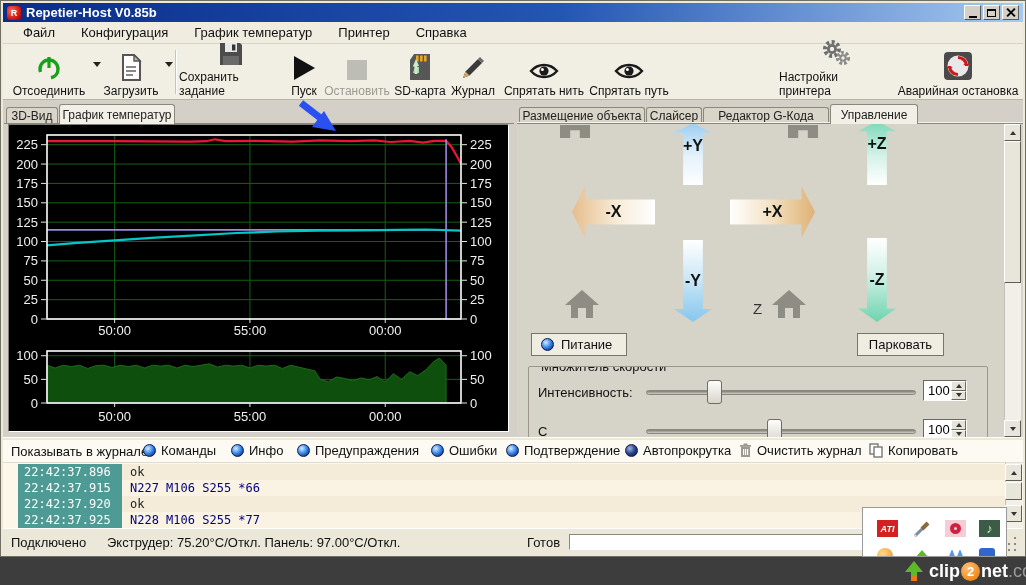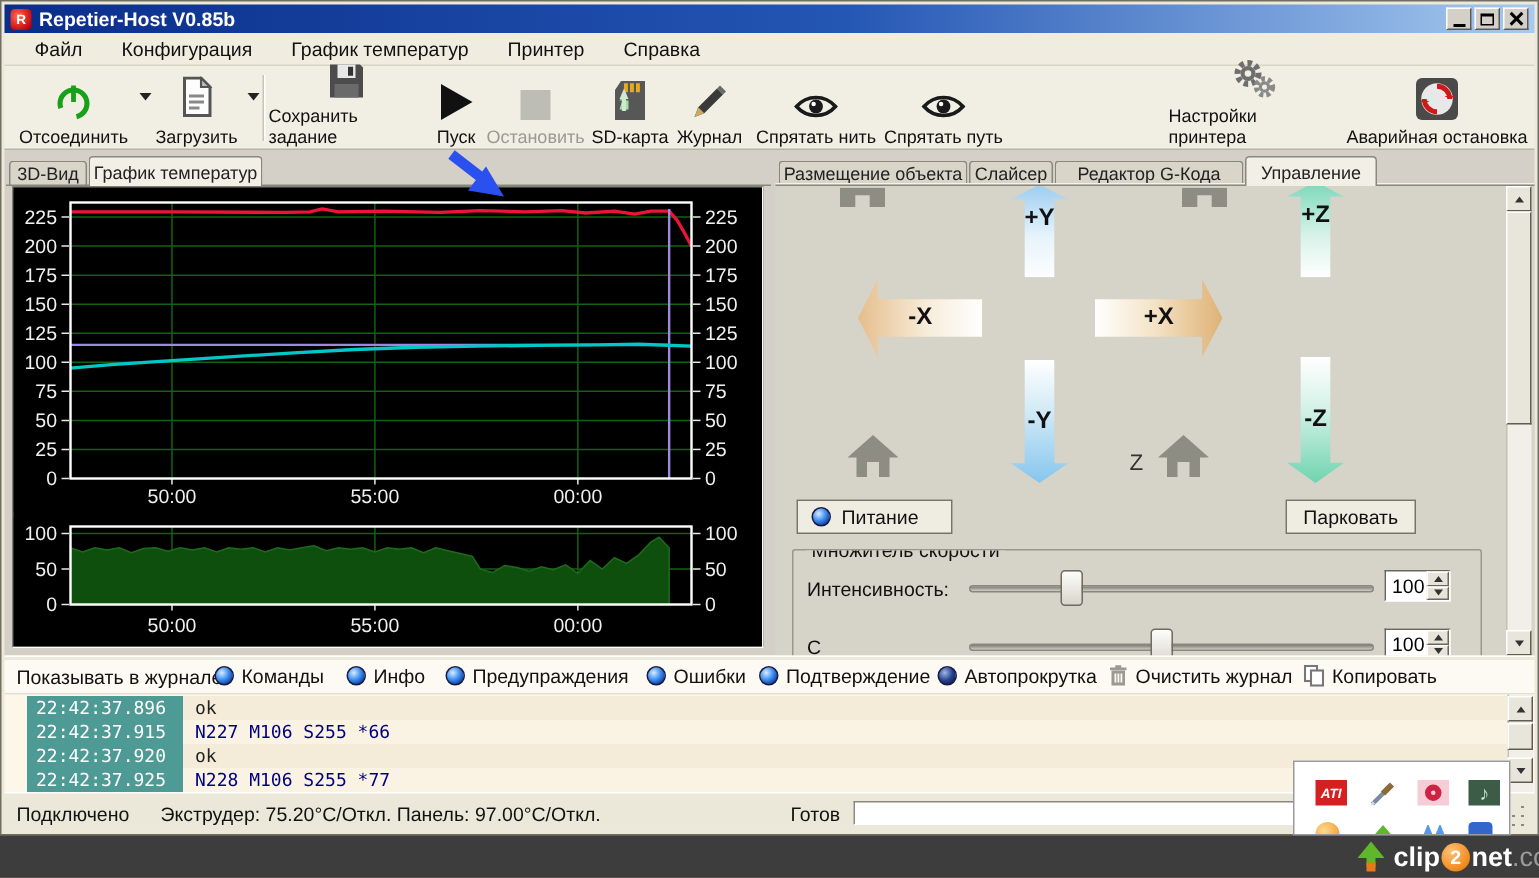--- a/index.html
+++ b/index.html
@@ -145,21 +145,21 @@
     <div class="tbtn" style="left:4px;width:84px;">
       <span class="ic">
         <svg width="26" height="26" viewBox="0 0 26 26">
             <circle cx="13" cy="14" r="9" fill="none" stroke="#18a018" stroke-width="3.4" stroke-dasharray="44 13" stroke-dashoffset="-25"></circle>
             <rect x="11.4" y="2" width="3.2" height="11" fill="#18a018"></rect>
           </svg>
       </span>
       <span>Отсоединить</span>
     </div>
     <span class="drop" style="left:90px;"></span>
-    <div class="tbtn" style="left:100px;width:56px;justify-content:space-between;">
+    <div class="tbtn" style="left:100px;width:56px;">
       <span class="ic">
         <svg width="22" height="27" viewBox="0 0 22 27">
             <path d="M3 1 h11 l6 6 v19 h-17 z" fill="#fdfdfd" stroke="#555" stroke-width="2"></path>
             <path d="M14 1 l6 6 h-6 z" fill="#bbb" stroke="#555" stroke-width="1.4"></path>
             <rect x="6" y="12" width="10" height="2" fill="#888"></rect>
             <rect x="6" y="16" width="10" height="2" fill="#888"></rect>
             <rect x="6" y="20" width="7" height="2" fill="#888"></rect>
           </svg>
       </span>
       <span>Загрузить</span>
@@ -412,21 +412,21 @@
   <svg class="abs" style="left:563px;top:288px;" width="38" height="32">
     <path d="M19 2 L36 17 H30 V30 H8 V17 H2 Z" fill="#8d8d83"></path>
       <rect x="15" y="20" width="8" height="10" fill="#d6d3c8"></rect>
   </svg>
   <span class="abs lbl" style="left:753px;top:300px;font-size:15px;color:#333;">Z</span>
   <svg class="abs" style="left:770px;top:288px;" width="38" height="32">
     <path d="M19 2 L36 17 H30 V30 H8 V17 H2 Z" fill="#8d8d83"></path>
       <rect x="15" y="20" width="8" height="10" fill="#d6d3c8"></rect>
   </svg>
 
-  <div class="ctl-btn" style="left:531px;top:333px;width:104px;height:23px;justify-content:flex-start;padding-left:9px;">
+  <div class="ctl-btn" style="left:531px;top:333px;width:96px;height:23px;justify-content:flex-start;padding-left:9px;">
     <span class="led"></span>
     <span>Питание</span>
   </div>
   <div class="ctl-btn" style="left:857px;top:333px;width:87px;height:23px;text-align:right;">
     <span>Парковать</span>
   </div>
 
   <div class="groupbox" style="left:528px;top:366px;width:460px;height:84px;overflow:hidden;">
     <span class="legend">Множитель скорости</span>
     <span class="lbl" style="left:9px;top:18px;">Интенсивность:</span>

